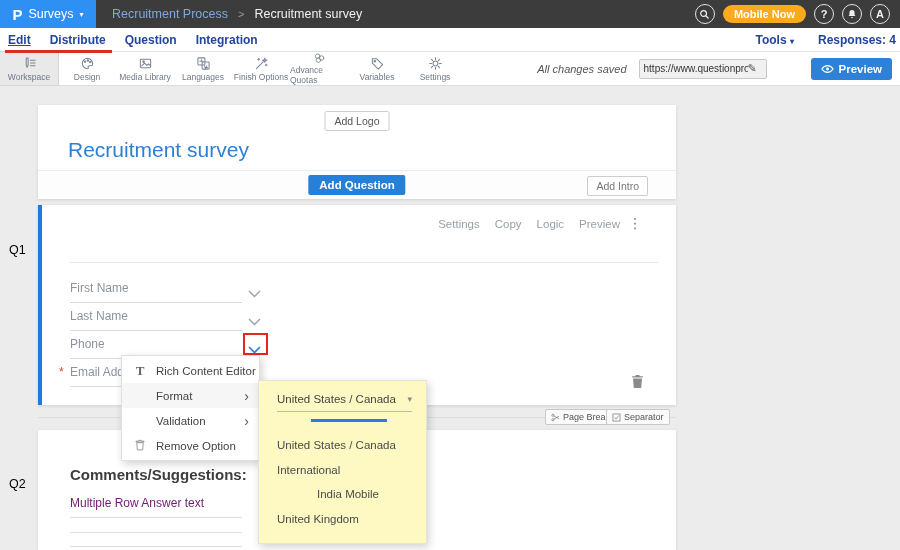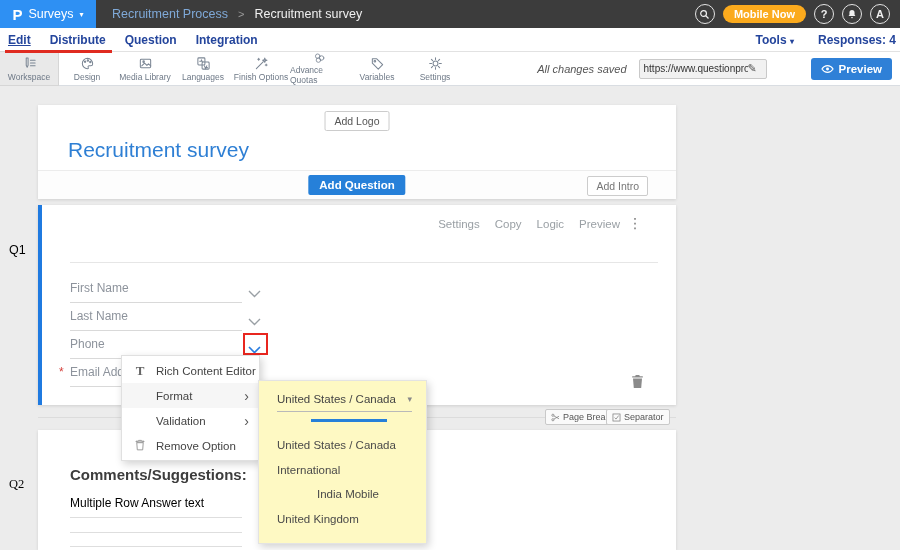--- a/index.html
+++ b/index.html
@@ -70,21 +70,21 @@
   #q1-trash svg{fill:#8b8b8b;}
 
   #between-rule{position:absolute;left:38px;top:417px;width:638px;border-top:1px solid #dcdcdc;}
   .between-btn{position:absolute;top:409px;height:16px;background:#fafafa;border:1px solid #c9c9c9;border-radius:2px;display:flex;align-items:center;gap:3px;font-size:9px;color:#555;padding:0 5px;cursor:pointer;box-sizing:border-box;}
   .between-btn svg{stroke:#777;fill:none;stroke-width:1.1;}
   #page-break-btn{left:545px;}
   #separator-btn{left:606px;}
 
   #q2-card{left:38px;top:430px;width:638px;height:120px;}
   #q2-title{position:absolute;left:32px;top:36px;font-size:15px;font-weight:bold;color:#3d3d3d;}
-  #q2-ph{position:absolute;left:32px;top:66px;font-size:12px;color:#000000;}
+  #q2-ph{position:absolute;left:32px;top:66px;font-size:12px;color:#701a75;}
   .q2-line{position:absolute;left:32px;width:172px;border-top:1px solid #dedede;}
 
   
   #ctx-menu{position:absolute;left:121px;top:355px;width:137px;background:#fff;border:1px solid #e0e0e0;box-shadow:2px 3px 8px rgba(0,0,0,.18);z-index:20;padding:2px 0;}
   .ctx-item{position:relative;height:25px;display:flex;align-items:center;font-size:11.5px;color:#444;cursor:pointer;}
   .ctx-item .ico{position:absolute;left:11px;width:14px;text-align:center;color:#666;}
   .ctx-item .lbl{margin-left:34px;}
   .ctx-item .arrow{position:absolute;right:10px;color:#555;font-size:14px;line-height:1;}
   .ctx-item.hl{background:#f6f6f6;}
   #fmt-underline{position:absolute;left:5px;top:50px;width:107px;height:3px;background:#e02b20;z-index:21;}
@@ -288,21 +288,21 @@
     <span>Page Break</span>
   </span>
   <span class="between-btn" id="separator-btn">
     <svg width="9" height="9" viewBox="0 0 14 14">
         <rect x="1.5" y="1.5" width="11" height="11"></rect>
         <path d="M4 7.2l2.3 2.3L10.3 4"></path>
       </svg>
     <span>Separator</span>
   </span>
 
-  <span class="q-margin-label" style="top:477px;font-family:Liberation Serif, serif;">Q2</span>
+  <span class="q-margin-label" style="top:477px;">Q2</span>
   <div class="card" id="q2-card">
     <span id="q2-title">Comments/Suggestions:</span>
     <span id="q2-ph">Multiple Row Answer text</span>
     <div class="q2-line" style="top:87px;"></div>
     <div class="q2-line" style="top:102px;"></div>
     <div class="q2-line" style="top:116px;"></div>
   </div>
 
   <div id="ctx-menu">
     <div class="ctx-item">

